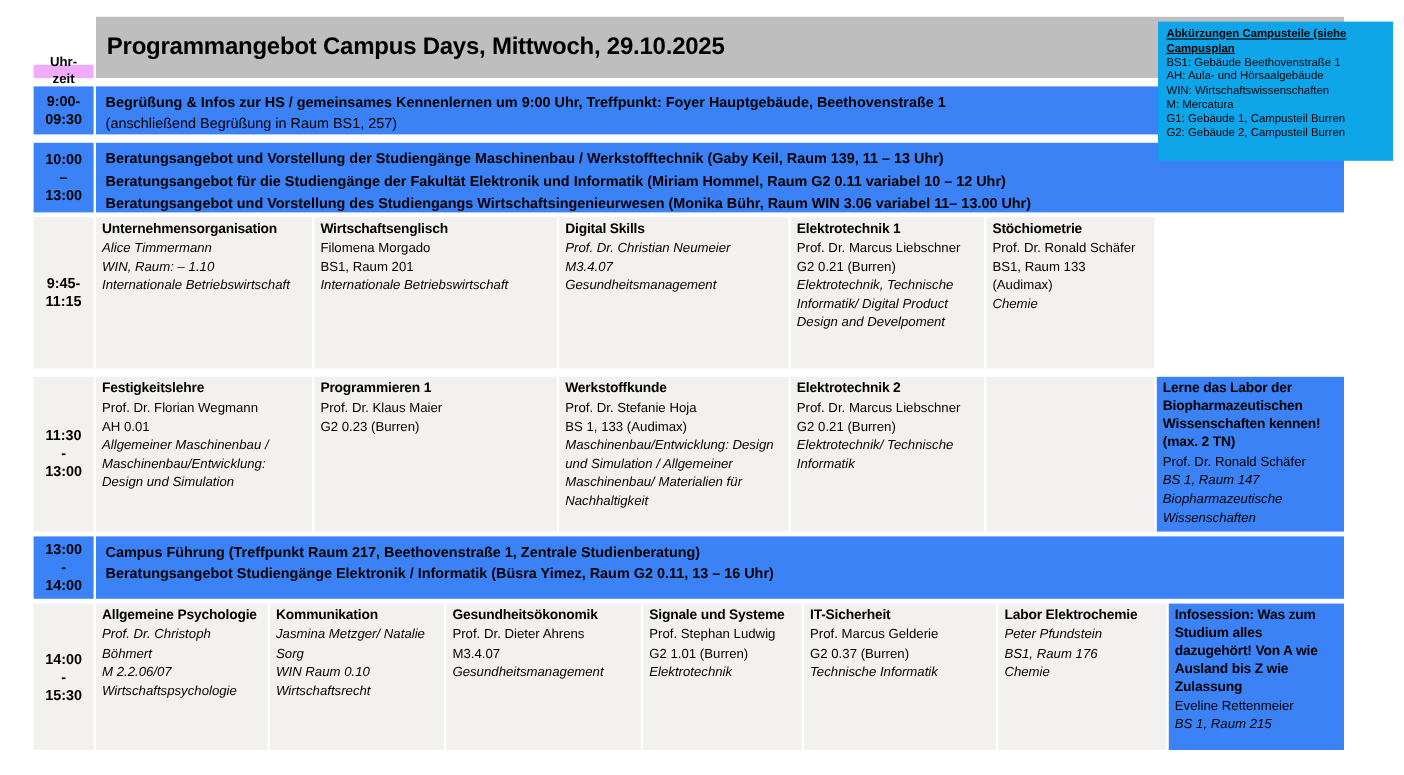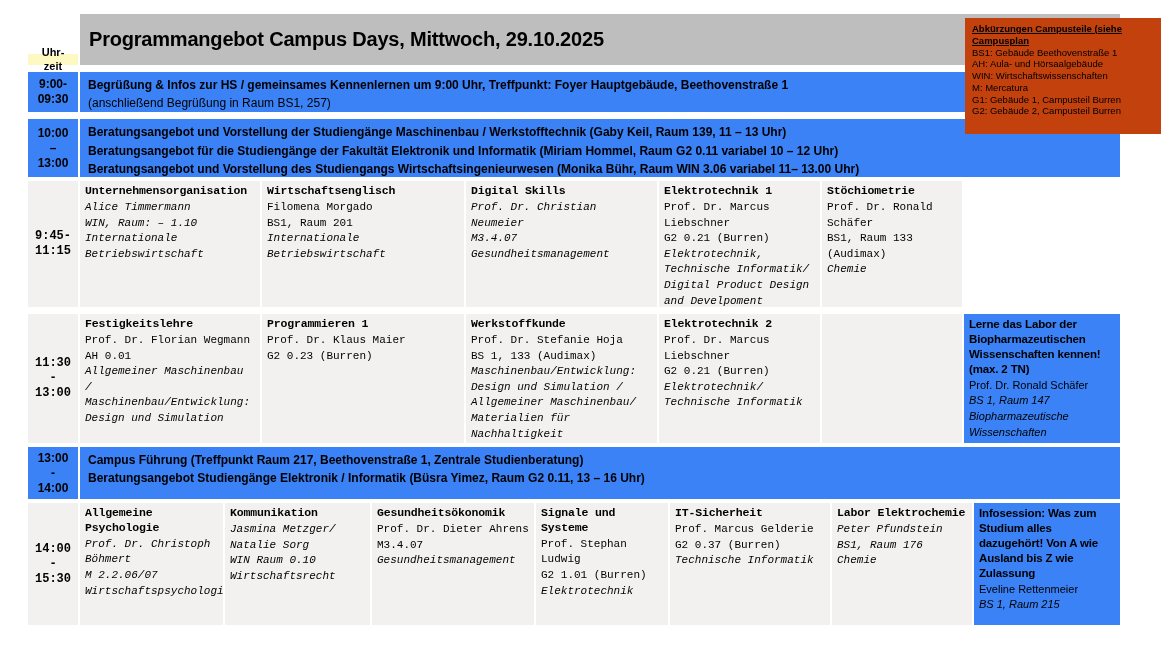--- a/index.html
+++ b/index.html
@@ -16,27 +16,27 @@
   .r3 {top:181px;height:126px;}
   .r4 {top:314px;height:129px;}
   .r5 {top:447px;height:52px;}
   .r6 {top:503px;height:122px;}
 
   .timecol{
     flex:0 0 50px;display:flex;align-items:center;justify-content:center;
     text-align:center;font-weight:bold;font-size:12px;line-height:1.25;
     white-space:pre-line;
   }
-  .hdr-time{background:#fef9c3;font-size:11px;line-height:1.2;margin-top:40px;}
+  .hdr-time{background:#f0abfc;font-size:11px;line-height:1.2;margin-top:40px;}
   .hdr-title{
     flex:1;background:#bebebe;display:flex;align-items:center;
     font-weight:bold;font-size:20px;padding-left:9px;letter-spacing:-0.2px;
   }
   .lav{background:#3b82f6;}
-  .gry{background:#f2f1ef;font-family:Liberation Mono, monospace;}
+  .gry{background:#f2f1ef;}
 
   .full{
     flex:1;padding:4px 8px 2px 8px;font-size:12px;line-height:1.5;
   }
   .full .b{font-weight:bold;}
 
   .cell{
     padding:3px 5px 2px 5px;font-size:11px;line-height:1.42;
     overflow:hidden;
   }
@@ -47,21 +47,21 @@
   .it{font-style:italic;}
 
   .w170{flex:0 0 170px;} .w192{flex:0 0 192px;} .w181{flex:0 0 181px;}
   .w151{flex:0 0 151px;} .w130{flex:0 0 130px;}
   .w133{flex:0 0 133px;} .w135{flex:0 0 135px;} .w152{flex:0 0 152px;}
   .w122{flex:0 0 122px;} .w150{flex:0 0 150px;}
   .grow{flex:1 1 auto;}
 
   .legend{
     position:absolute;left:965px;top:18px;width:196px;height:116px;
-    background:#c2410c;z-index:5;padding:5px 7px;box-sizing:border-box;
+    background:#0ea5e9;z-index:5;padding:5px 7px;box-sizing:border-box;
     font-size:9.5px;line-height:1.24;
   }
   .legend .lt{font-weight:bold;text-decoration:underline;white-space:pre-line;}
 </style>
 </head>
 <body>
 
 <div class="page">
 
   <div class="row rh">

